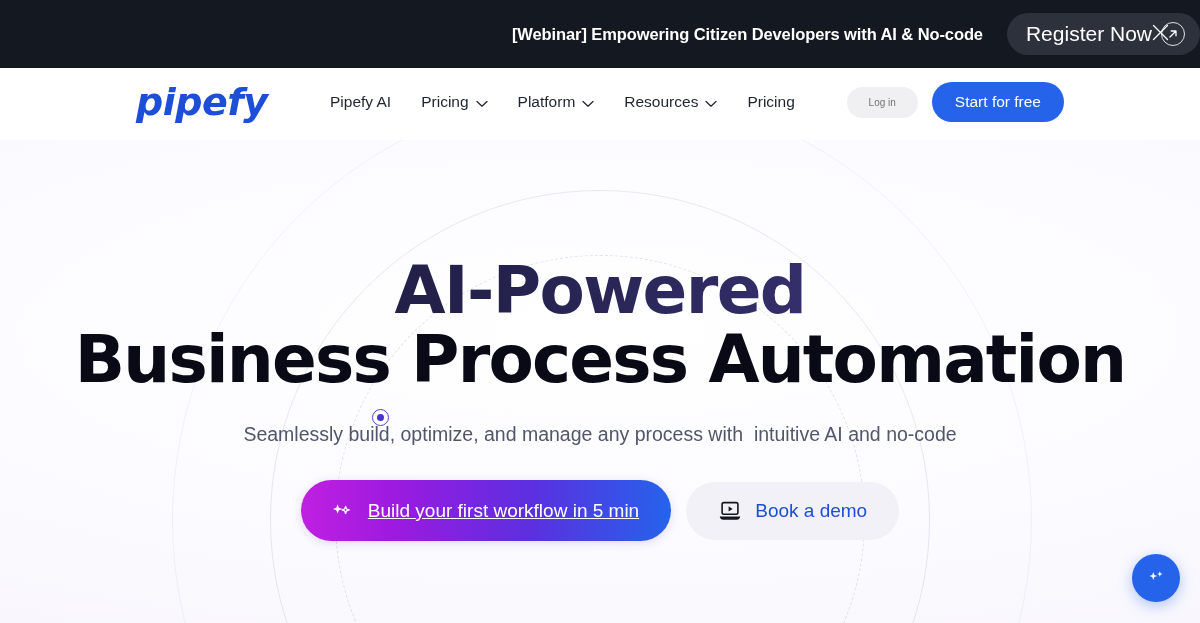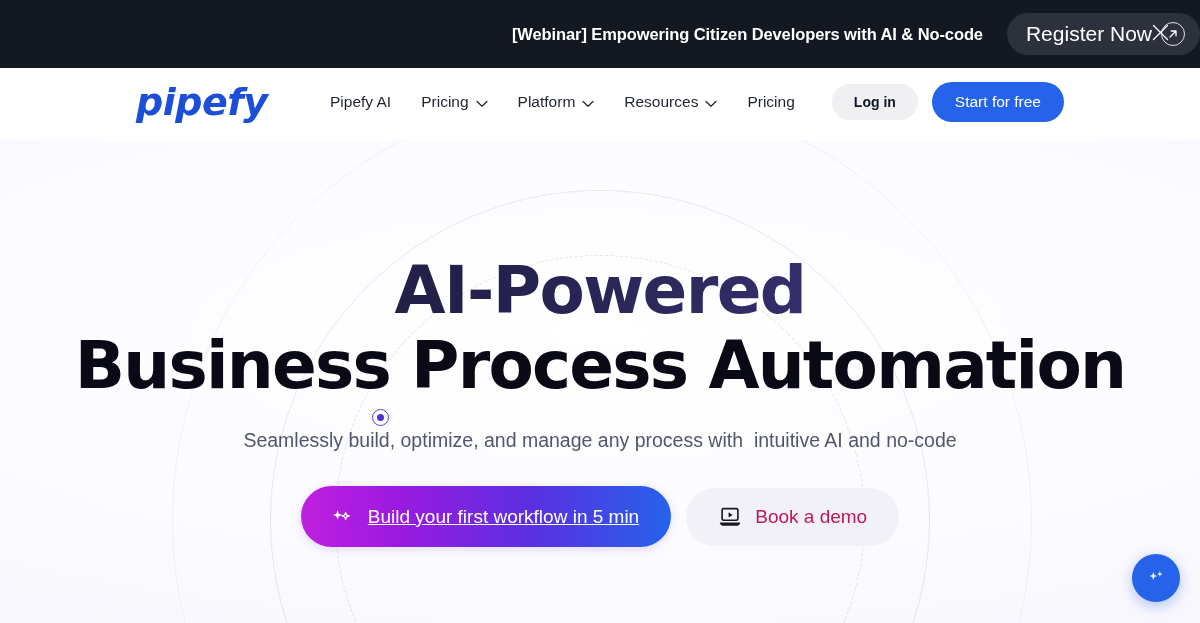--- a/index.html
+++ b/index.html
@@ -91,24 +91,24 @@
     cursor: pointer;
     white-space: nowrap;
   }
   .chev { display: block; margin-top: 2px; }
   .auth {
     position: absolute; right: 136px; top: 50%;
     transform: translateY(-50%);
     display: flex; align-items: center; gap: 14px;
   }
   .btn-login {
-    background: #f0f0f2; color: #0f172a;
+    background: #f0f0f2; color: #737373;
     border: none; border-radius: 999px;
     padding: 10px 22px;
-    font-family: inherit; font-size: 14px; font-weight: 700;
+    font-family: inherit; font-size: 10px; font-weight: 400;
     cursor: pointer; white-space: nowrap;
   }
   .btn-start {
     background: #2563eb; color: #ffffff;
     border: none; border-radius: 999px;
     padding: 11px 23px;
     font-family: inherit; font-size: 15.5px; font-weight: 400;
     cursor: pointer; white-space: nowrap;
   }
 
@@ -173,21 +173,20 @@
     color: transparent;
     -webkit-text-fill-color: transparent;
     font-family: "DejaVu Sans", sans-serif;
   }
   .headline-2 {
     font-size: 66px;
     font-weight: 700;
     line-height: 1.08;
     letter-spacing: -1.8px;
     color: #090a16;
-    margin-top: 6px;
     font-family: "DejaVu Sans", sans-serif;
   }
   .subhead {
     margin: 24px auto 0;
     width: 720px;
     font-size: 19.5px;
     line-height: 1.55;
     color: #51566a;
     white-space: pre-wrap;
   }
@@ -204,21 +203,21 @@
     padding: 18px 32px 18px 28px;
     font-family: inherit;
     font-size: 19px; font-weight: 400;
     cursor: pointer; white-space: nowrap;
     box-shadow: 0 2px 10px rgba(90,40,200,.17);
     text-decoration: underline;
   }
   .btn-secondary {
     display: inline-flex; align-items: center; gap: 13px;
     background: #f2f1f7;
-    color: #be185d;
+    color: #1d4ed8;
     border: none; border-radius: 999px;
     padding: 18px 32px;
     font-family: inherit;
     font-size: 19px; font-weight: 400;
     cursor: pointer; white-space: nowrap;
   }
   .icon-slot { display: flex; align-items: center; flex: 0 0 auto; }
 
   
   .fab {

